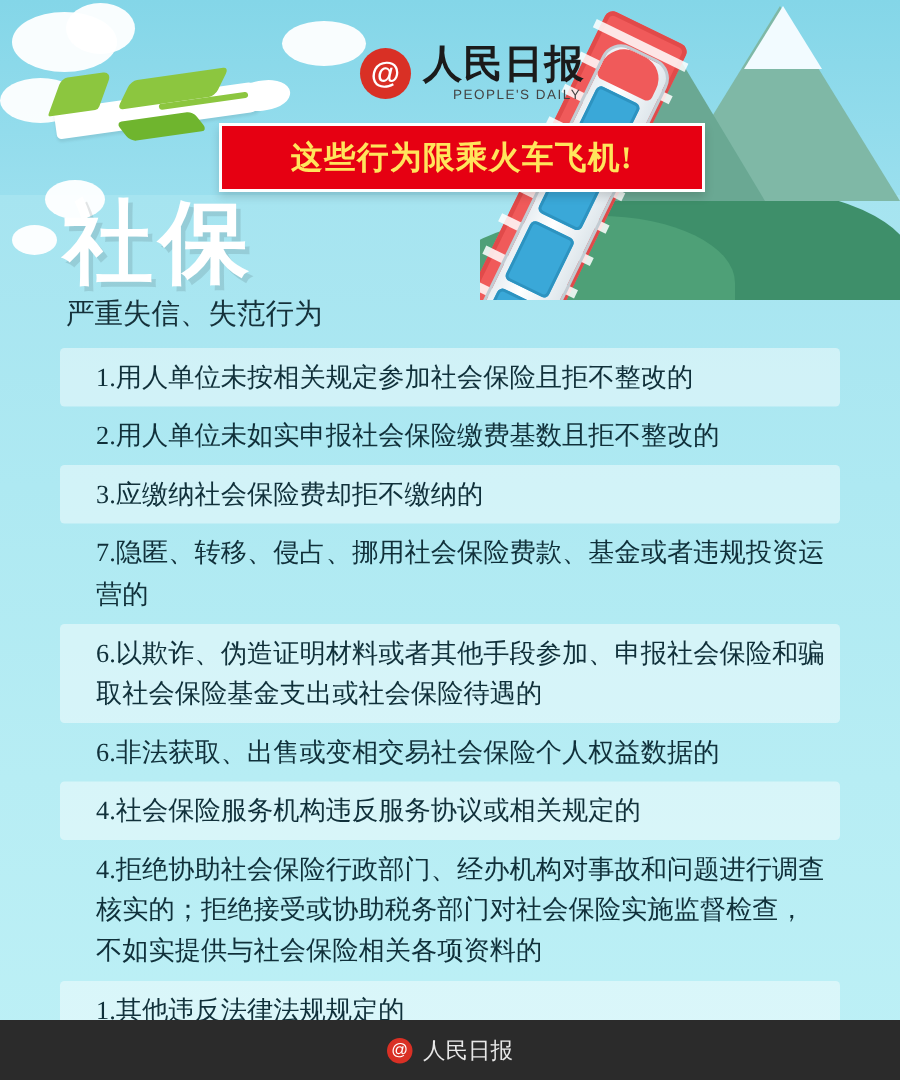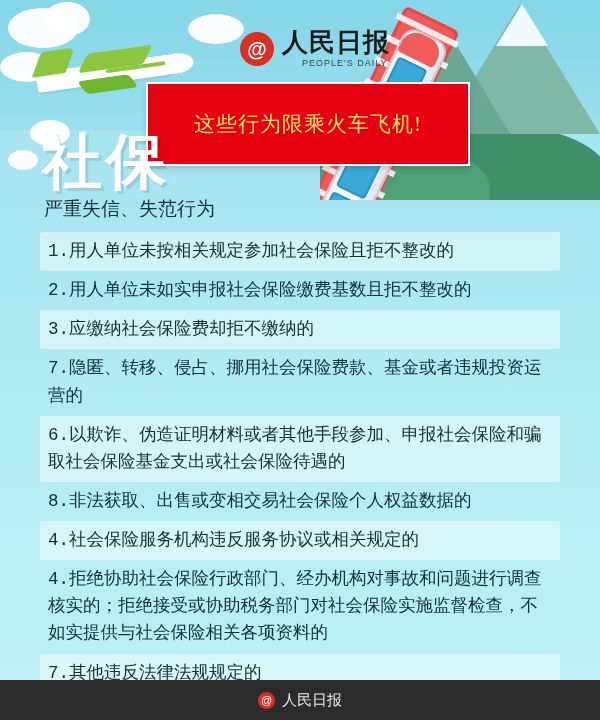--- a/index.html
+++ b/index.html
@@ -223,25 +223,25 @@
     color: #444;
     letter-spacing: 1px;
     margin-left: 20px;
   }
 
   
   .headline {
     position: absolute;
     top: 82px; left: 146px;
     width: 300px;
-    padding: 26px 10px;
+    padding: 7px 10px;
     background: #e60012;
     color: #ffe55c;
     font-size: 21px;
-    font-weight: normal;
+    font-weight: bold;
     text-align: center;
     font-family: "Liberation Serif", serif;
     letter-spacing: 1px;
     border: 2px solid #fff;
     box-shadow: 0 3px 6px rgba(0,0,0,.15);
   }
 
   
   .big-title {
     position: absolute;
@@ -266,22 +266,22 @@
     color: #15313a;
     font-family: "Liberation Serif", serif;
   }
   .rows {
     margin: 0 40px;
   }
   .row {
     font-size: 17.5px;
     line-height: 1.55;
     color: #10303a;
-    padding: 6px 10px 6px 8px;
-    font-family: Liberation Mono, monospace;
+    padding: 6px 10px 6px 24px;
+    font-family: Liberation Serif, serif;
   }
   .row.alt {
     background: rgba(255,255,255,.45);
     border-radius: 3px;
   }
   .note {
     margin: 22px 44px 0 44px;
     font-size: 17.5px;
     line-height: 1.6;
     color: #10303a;
@@ -381,24 +381,24 @@
 
   <div class="content">
     <div class="subtitle">严重失信、失范行为</div>
 
     <div class="rows">
       <div class="row alt">1.用人单位未按相关规定参加社会保险且拒不整改的</div>
       <div class="row">2.用人单位未如实申报社会保险缴费基数且拒不整改的</div>
       <div class="row alt">3.应缴纳社会保险费却拒不缴纳的</div>
       <div class="row">7.隐匿、转移、侵占、挪用社会保险费款、基金或者违规投资运营的</div>
       <div class="row alt">6.以欺诈、伪造证明材料或者其他手段参加、申报社会保险和骗取社会保险基金支出或社会保险待遇的</div>
-      <div class="row">8.非法获取、出售或变相交易社会保险个人权益数据的</div>
+      <div class="row">6.非法获取、出售或变相交易社会保险个人权益数据的</div>
       <div class="row alt">4.社会保险服务机构违反服务协议或相关规定的</div>
       <div class="row">4.拒绝协助社会保险行政部门、经办机构对事故和问题进行调查核实的；拒绝接受或协助税务部门对社会保险实施监督检查，不如实提供与社会保险相关各项资料的</div>
-      <div class="row alt">7.其他违反法律法规规定的</div>
+      <div class="row alt">1.其他违反法律法规规定的</div>
     </div>
 
     <div class="note">【提醒】限制严重失信行为有关责任人乘坐飞机、列车软卧、轮船二等以上仓位、G字头动车组列车全部座位、其他动车组一等以上座位等。</div>
   </div>
 
   <div class="footer">
     <div class="weibo">@</div>
     <div class="txt">人民日报</div>
   </div>
 

